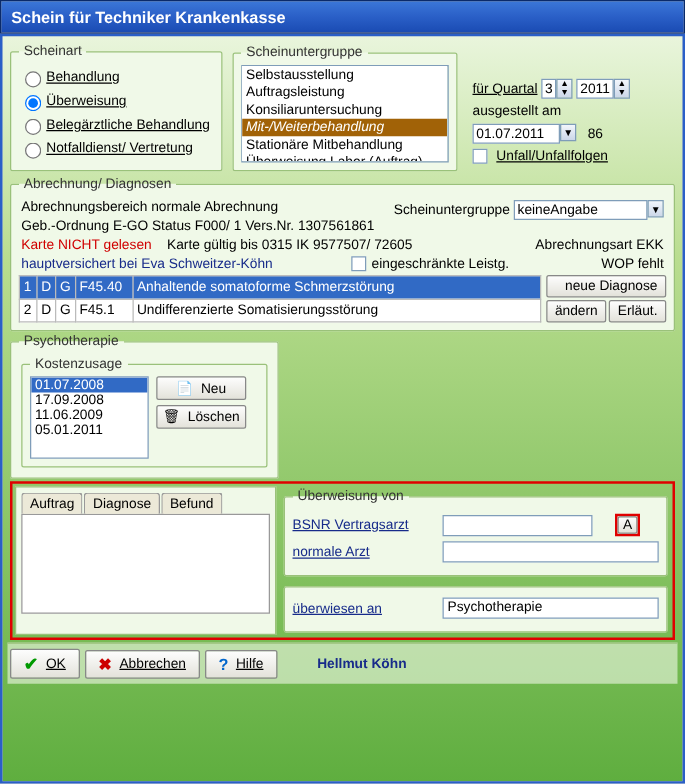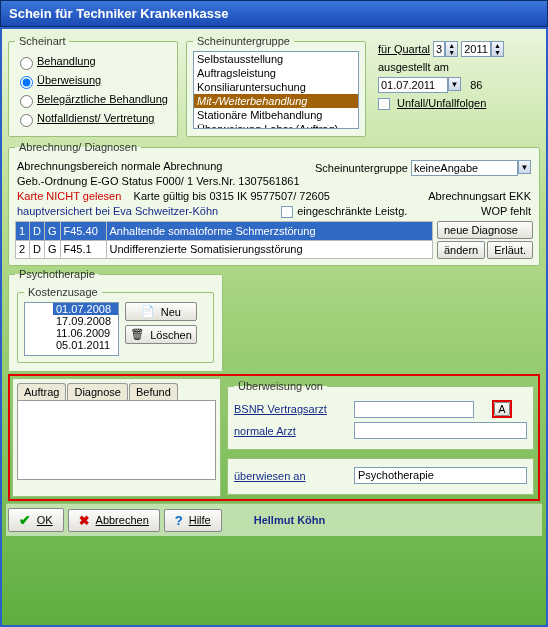--- a/index.html
+++ b/index.html
@@ -32,21 +32,21 @@
     margin: 2px;
     padding: 4px 6px 6px 6px;
     border-radius: 2px;
   }
   legend {
     font-size: 11px;
     color: #333;
     padding: 0 4px;
   }
   .row { display: flex; }
-  .scheinart-row { gap: 4px; }
+  .scheinart-row { gap: 4px; align-items: flex-end; }
   .scheinart-box { width: 170px; }
   .scheinart-box label {
     display: block;
     margin: 3px 0;
     text-decoration: underline;
     color: #000;
   }
   .scheinart-box input[type=radio] { margin-right: 4px; vertical-align: middle; }
   .untergruppe-box { width: 180px; }
   .listbox {
@@ -90,28 +90,28 @@
   .diag-table td { border: 1px solid #bbb; padding: 1px 3px; background: #fff; }
   .diag-table tr.selrow td { background: #316ac5; color: #fff; }
   .diag-btns { display: flex; flex-direction: column; gap: 2px; margin-left: 4px; }
   .btn {
     border: 1px solid #888;
     background: linear-gradient(#fdfdfd, #e3e2da);
     padding: 2px 6px;
     font-size: 11px;
     cursor: pointer;
     border-radius: 2px;
-    text-align: left;
+    text-align: right;
   }
   .psycho-box { width: 215px; background: #f0f9e8;}
   .kosten-box { display: flex; gap: 6px; }
   .kosten-list {
-    width: 95px; height: 54px;
+    width: 95px; height: 66px;
     border: 1px solid #7f9db9; background: #fff;
-    font-size: 11px; overflow: hidden; padding-left: 28px;
+    font-size: 11px; overflow: hidden;
   }
   .kosten-list div { padding: 0 3px; }
   .kosten-list .sel { background: #316ac5; color: #fff; }
   .kosten-btns { display: flex; flex-direction: column; gap: 4px; }
   .kosten-btns .btn { width: 72px; display: flex; align-items: center; gap: 6px; justify-content: center; }
   .bottom-red { border: 2px solid #e00000; padding: 2px; margin: 2px; background: transparent; display: flex; gap: 4px; }
   .tab-panel { width: 209px; background: #f0f9e8; border: 1px solid #9ac17a; padding: 4px; }
   .tabs { display: flex; }
   .tab {
     border: 1px solid #999;

